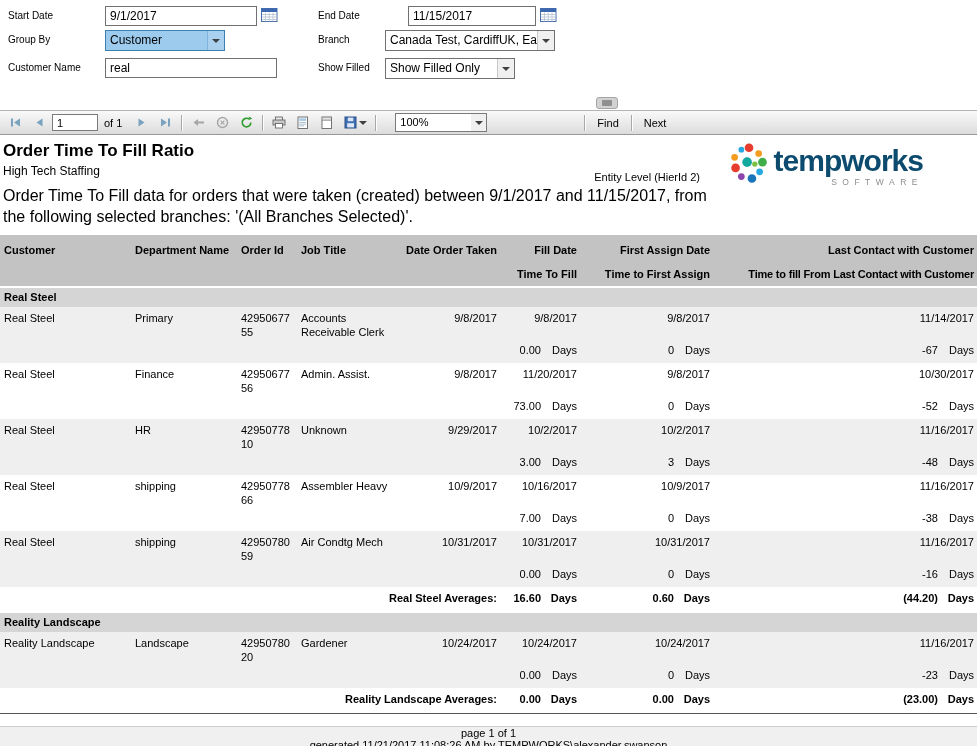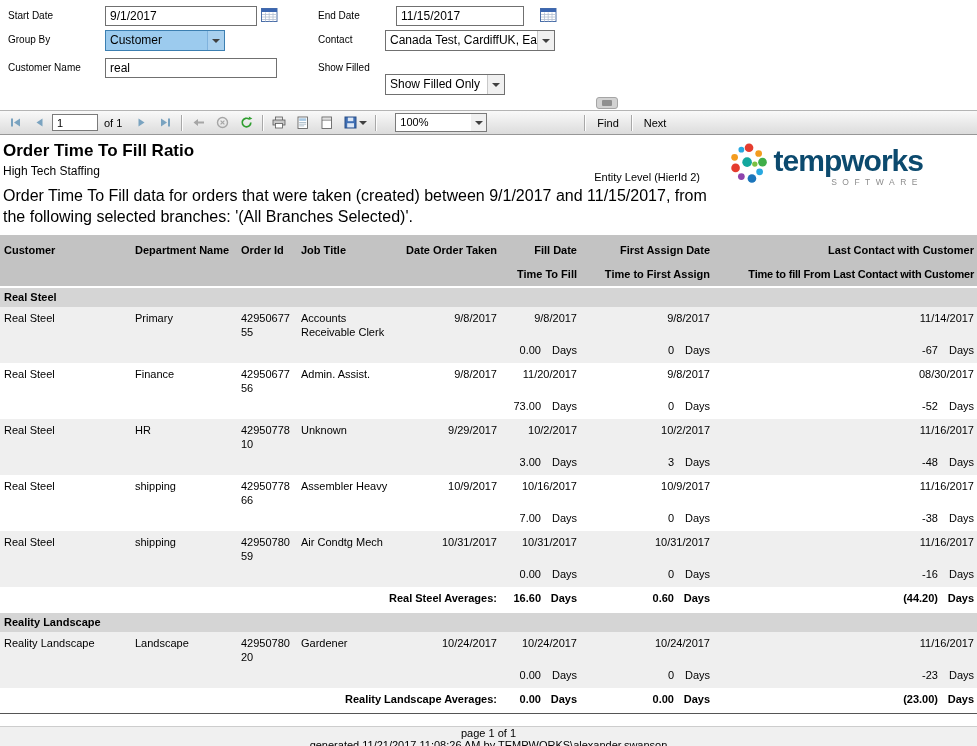--- a/index.html
+++ b/index.html
@@ -96,50 +96,50 @@
     <input class="tbox" style="left: 105px; top: 6px; width: 152px;" value="9/1/2017">
     <button class="calbtn" style="left:259px;top:7px">
       <svg width="17" height="16" viewBox="0 0 17 16">
           <rect x="0.5" y="1.5" width="15.5" height="13" fill="#fff" stroke="#4a6ea8"></rect>
           <rect x="0.5" y="1.5" width="15.5" height="3.5" fill="#3b66b0"></rect>
           <path d="M1 7.5h15M1 10h15M1 12.5h15M4.5 5.5v9M8.2 5.5v9M12 5.5v9" stroke="#b3bfd2" stroke-width="0.8" fill="none"></path>
         </svg>
     </button>
 
     <span class="plabel" style="left:318px;top:10px">End Date</span>
-    <input class="tbox" style="left: 396px; top: 6px; width: 128px;" value="11/15/2017">
+    <input class="tbox" style="left: 408px; top: 6px; width: 128px;" value="11/15/2017">
     <button class="calbtn" style="left:538px;top:7px">
       <svg width="17" height="16" viewBox="0 0 17 16">
           <rect x="0.5" y="1.5" width="15.5" height="13" fill="#fff" stroke="#4a6ea8"></rect>
           <rect x="0.5" y="1.5" width="15.5" height="3.5" fill="#3b66b0"></rect>
           <path d="M1 7.5h15M1 10h15M1 12.5h15M4.5 5.5v9M8.2 5.5v9M12 5.5v9" stroke="#b3bfd2" stroke-width="0.8" fill="none"></path>
         </svg>
     </button>
 
     <span class="plabel" style="left:8px;top:34px">Group By</span>
     <div class="combo focus" style="left:105px;top:30px;width:120px">
       <span class="ctxt">Customer</span>
       <span class="dd">
           <span class="tri"></span>
         </span>
     </div>
 
-    <span class="plabel" style="left:318px;top:34px">Contact</span>
+    <span class="plabel" style="left:318px;top:34px">Branch</span>
     <div class="combo" style="left:385px;top:30px;width:170px">
       <span class="ctxt">Canada Test, CardiffUK, Eag</span>
       <span class="dd">
           <span class="tri"></span>
         </span>
     </div>
 
     <span class="plabel" style="left:8px;top:62px">Customer Name</span>
     <input class="tbox" style="left: 105px; top: 58px; width: 172px;" value="real">
 
     <span class="plabel" style="left:318px;top:62px">Show Filled</span>
-    <div class="combo" style="left:385px;top:74px;width:120px">
+    <div class="combo" style="left:385px;top:58px;width:130px">
       <span class="ctxt">Show Filled Only</span>
       <span class="dd">
           <span class="tri"></span>
         </span>
     </div>
   </div>
 
   <div class="splitter">
     <div class="splitter-handle">
         <span class="inner"></span>
@@ -313,21 +313,21 @@
         <div class="pair">
           <div class="trow rowa">
             <div class="c">Real Steel</div>
             <div class="c">Finance</div>
             <div class="c pre">42950677
 56</div>
             <div class="c">Admin. Assist.</div>
             <div class="c r">9/8/2017</div>
             <div class="c r">11/20/2017</div>
             <div class="c r">9/8/2017</div>
-            <div class="c r">08/30/2017</div>
+            <div class="c r">10/30/2017</div>
           </div>
           <div class="trow rowb">
             <div class="c span5"></div>
             <div class="c daysc ">
               <div class="num">73.00</div>
               <div class="daysl">Days</div>
             </div>
             <div class="c daysc ">
               <div class="num">0</div>
               <div class="daysl">Days</div>

